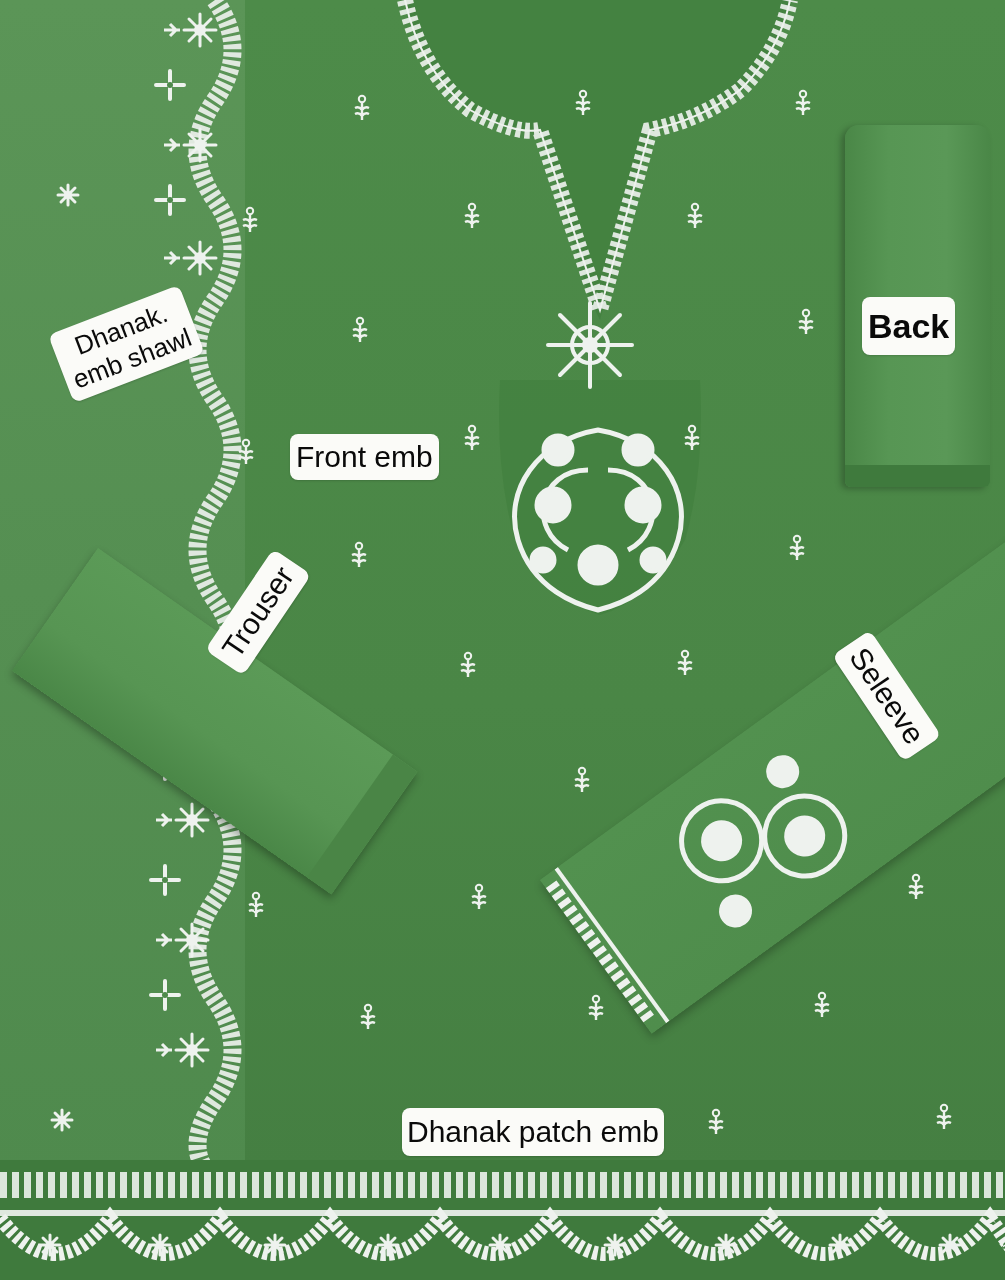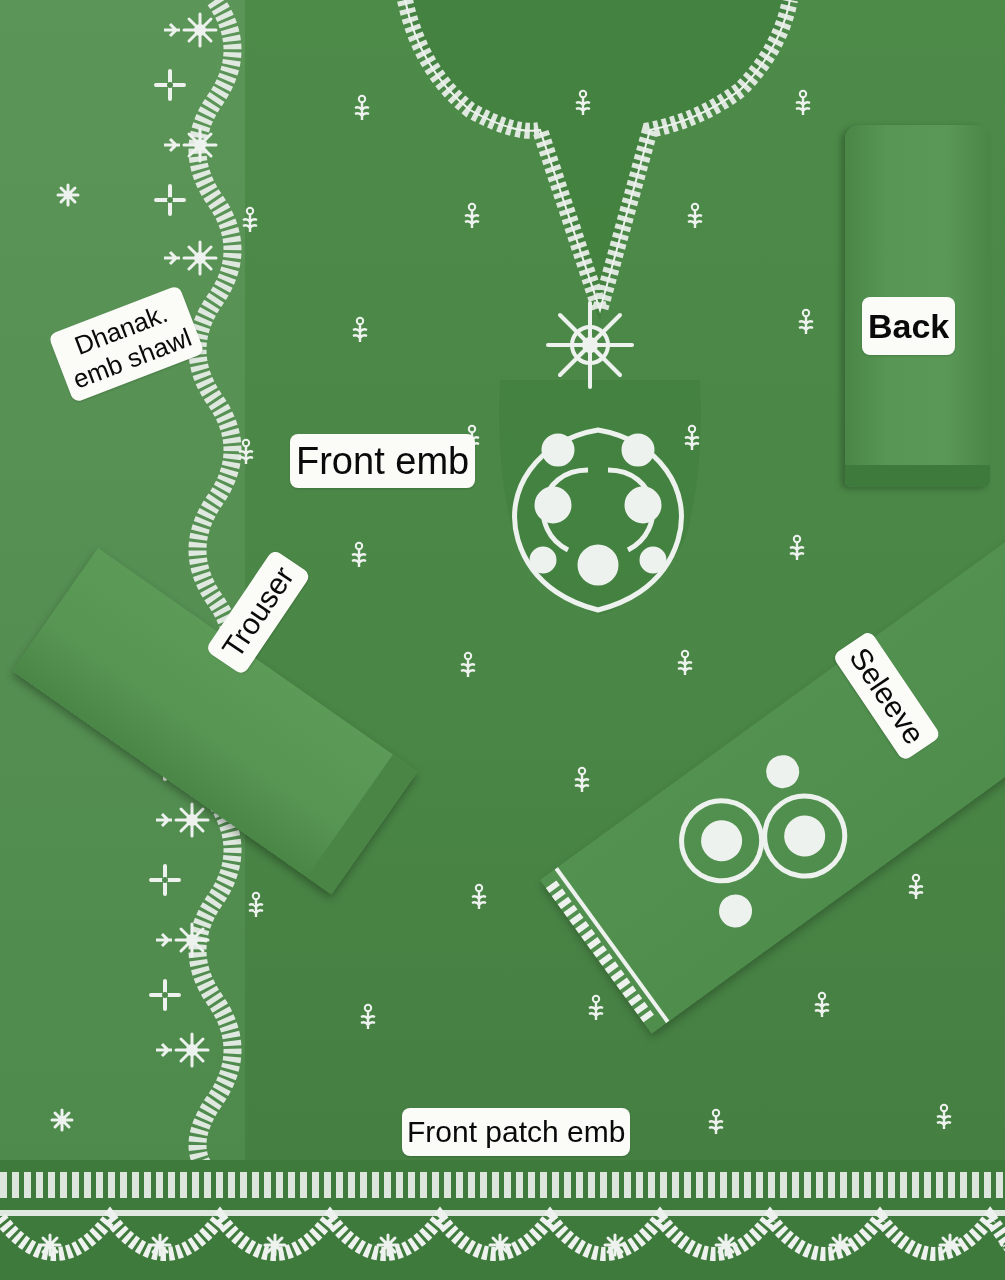--- a/index.html
+++ b/index.html
@@ -173,18 +173,18 @@
         <circle cx="60" cy="-40" r="14" fill="#eef2ee"></circle>
         <circle cx="-60" cy="45" r="14" fill="#eef2ee"></circle>
       </g>
     </svg>
   </div>
 
   <div class="label two" style="left:48px; top:335px; transform: rotate(-21deg); transform-origin: left top;">
     <div>Dhanak.</div>
     <div>emb shawl</div>
   </div>
-  <div class="label" style="left:290px; top:434px; font-size:38px;">Front emb</div>
+  <div class="label" style="left:290px; top:434px; font-size:30px;">Front emb</div>
   <div class="label" style="left:862px; top:297px; font-size:34px; padding:12px 6px;font-weight:bold;">Back</div>
   <div class="label" style="left:205px; top:650px; transform: rotate(-56deg); transform-origin: left top; font-size:30px; padding:8px 10px;">Trouser</div>
   <div class="label" style="left:870px; top:630px; transform: rotate(56deg); transform-origin: left top; font-size:30px; padding:8px 10px;">Seleeve</div>
-  <div class="label" style="left:402px; top:1108px; font-size:30px; padding:9px 5px;">Front patch emb</div>
+  <div class="label" style="left:402px; top:1108px; font-size:30px; padding:9px 5px;">Dhanak patch emb</div>
 </div>
 
 </body></html>

